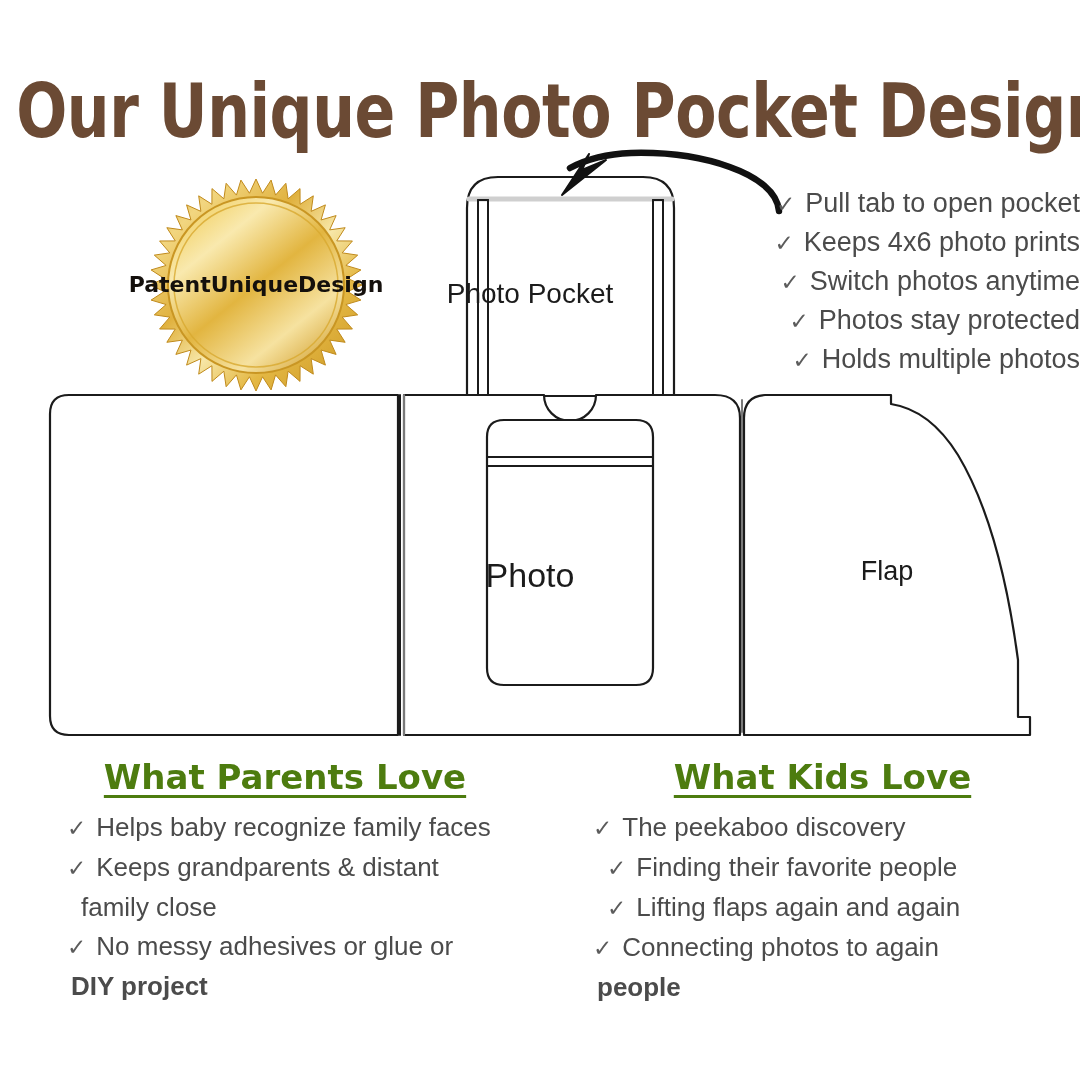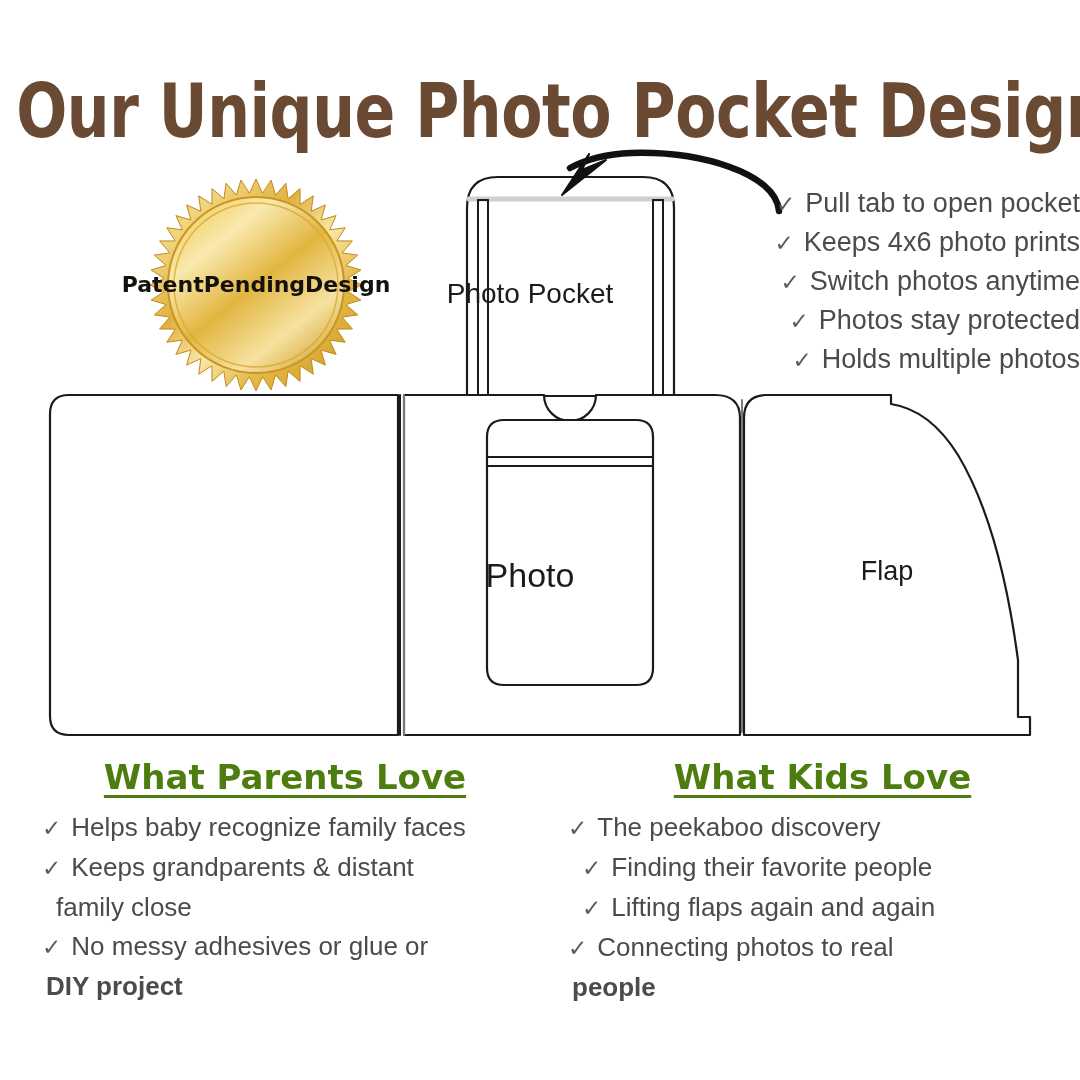--- a/index.html
+++ b/index.html
@@ -135,21 +135,21 @@
 
   .bullet-col {
     position: absolute;
     font-size: 26px;
     color: #4b4b4b;
     line-height: 39px;
   }
   #col-parents { left: 42px; top: 808px; width: 535px; }
   #col-kids    { left: 568px; top: 808px; width: 500px; }
 
-  .bullet-line { white-space: nowrap; }
+  .bullet-line { white-space: nowrap; margin-left: 25px; }
   .bullet-line.indent1 { padding-left: 14px; }
   .bullet-line.cont { padding-left: 4px; font-weight: bold; }
 </style>
 </head>
 <body>
 
 <div id="page">
 
   <div id="title">Our Unique Photo Pocket Design</div>
 
@@ -173,21 +173,21 @@
         </linearGradient>
       </defs>
       <g id="starburst">
           <path d="M 109.00,3.00 L 115.56,17.23 L 124.09,4.08 L 128.56,19.10 L 138.86,7.29 L 141.15,22.80 L 153.03,12.58 L 153.09,28.25 L 166.31,19.83 L 164.13,35.35 L 178.42,28.89 L 174.05,43.95 L 189.11,39.58 L 182.65,53.87 L 198.17,51.69 L 189.75,64.91 L 205.42,64.97 L 195.20,76.85 L 210.71,79.14 L 198.90,89.44 L 213.92,93.91 L 200.77,102.44 L 215.00,109.00 L 200.77,115.56 L 213.92,124.09 L 198.90,128.56 L 210.71,138.86 L 195.20,141.15 L 205.42,153.03 L 189.75,153.09 L 198.17,166.31 L 182.65,164.13 L 189.11,178.42 L 174.05,174.05 L 178.42,189.11 L 164.13,182.65 L 166.31,198.17 L 153.09,189.75 L 153.03,205.42 L 141.15,195.20 L 138.86,210.71 L 128.56,198.90 L 124.09,213.92 L 115.56,200.77 L 109.00,215.00 L 102.44,200.77 L 93.91,213.92 L 89.44,198.90 L 79.14,210.71 L 76.85,195.20 L 64.97,205.42 L 64.91,189.75 L 51.69,198.17 L 53.87,182.65 L 39.58,189.11 L 43.95,174.05 L 28.89,178.42 L 35.35,164.13 L 19.83,166.31 L 28.25,153.09 L 12.58,153.03 L 22.80,141.15 L 7.29,138.86 L 19.10,128.56 L 4.08,124.09 L 17.23,115.56 L 3.00,109.00 L 17.23,102.44 L 4.08,93.91 L 19.10,89.44 L 7.29,79.14 L 22.80,76.85 L 12.58,64.97 L 28.25,64.91 L 19.83,51.69 L 35.35,53.87 L 28.89,39.58 L 43.95,43.95 L 39.58,28.89 L 53.87,35.35 L 51.69,19.83 L 64.91,28.25 L 64.97,12.58 L 76.85,22.80 L 79.14,7.29 L 89.44,19.10 L 93.91,4.08 L 102.44,17.23 Z" fill="url(#goldGrad)" stroke="#C08A1C" stroke-width="1"></path>
         </g>
       <circle cx="109" cy="109" r="88" fill="url(#goldGrad2)" stroke="#C99623" stroke-width="2"></circle>
       <circle cx="109" cy="109" r="82" fill="none" stroke="#D8A930" stroke-width="1.5" opacity="0.8"></circle>
     </svg>
     <div id="badge-text">
       <span>Patent</span>
-      <span>Pending</span>
+      <span>Unique</span>
       <span>Design</span>
     </div>
   </div>
 
   <svg id="diagram" viewBox="0 0 1080 1080">
     <g fill="#FFFFFF" stroke="#1b1b1b" stroke-width="2.2" stroke-linejoin="round" stroke-linecap="round">
 
       <path d="M 467,208 Q 467,177 498,177 L 643,177 Q 674,177 674,208 L 674,396 L 467,396 Z"></path>
 
       <line x1="469" y1="199" x2="672" y2="199" stroke="#cfcfcf" stroke-width="5"></line>
@@ -265,17 +265,17 @@
       <div class="bullet-line"><span class="check">✓</span><span>Helps baby recognize family faces</span></div>
       <div class="bullet-line"><span class="check">✓</span><span>Keeps grandparents &amp; distant</span></div>
       <div class="bullet-line indent1"><span>family close</span></div>
       <div class="bullet-line"><span class="check">✓</span><span>No messy adhesives or glue or</span></div>
       <div class="bullet-line cont"><span>DIY project</span></div>
     </div>
   <div class="bullet-col" id="col-kids">
       <div class="bullet-line"><span class="check">✓</span><span>The peekaboo discovery</span></div>
       <div class="bullet-line indent1"><span class="check">✓</span><span>Finding their favorite people</span></div>
       <div class="bullet-line indent1"><span class="check">✓</span><span>Lifting flaps again and again</span></div>
-      <div class="bullet-line"><span class="check">✓</span><span>Connecting photos to real</span></div>
+      <div class="bullet-line"><span class="check">✓</span><span>Connecting photos to again</span></div>
       <div class="bullet-line cont"><span>people</span></div>
     </div>
 
 </div>
 
 </body></html>

